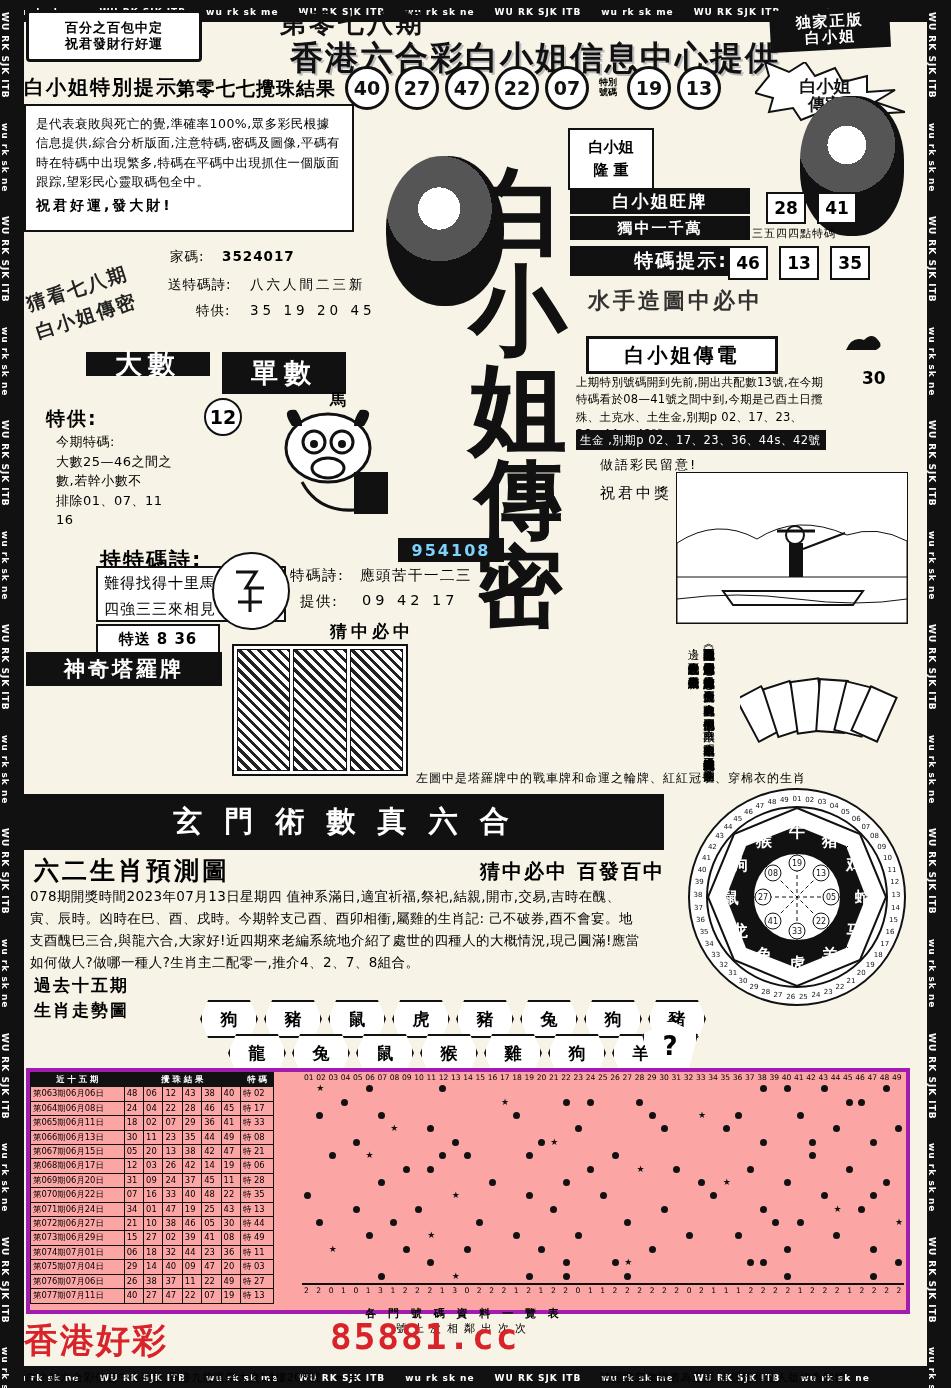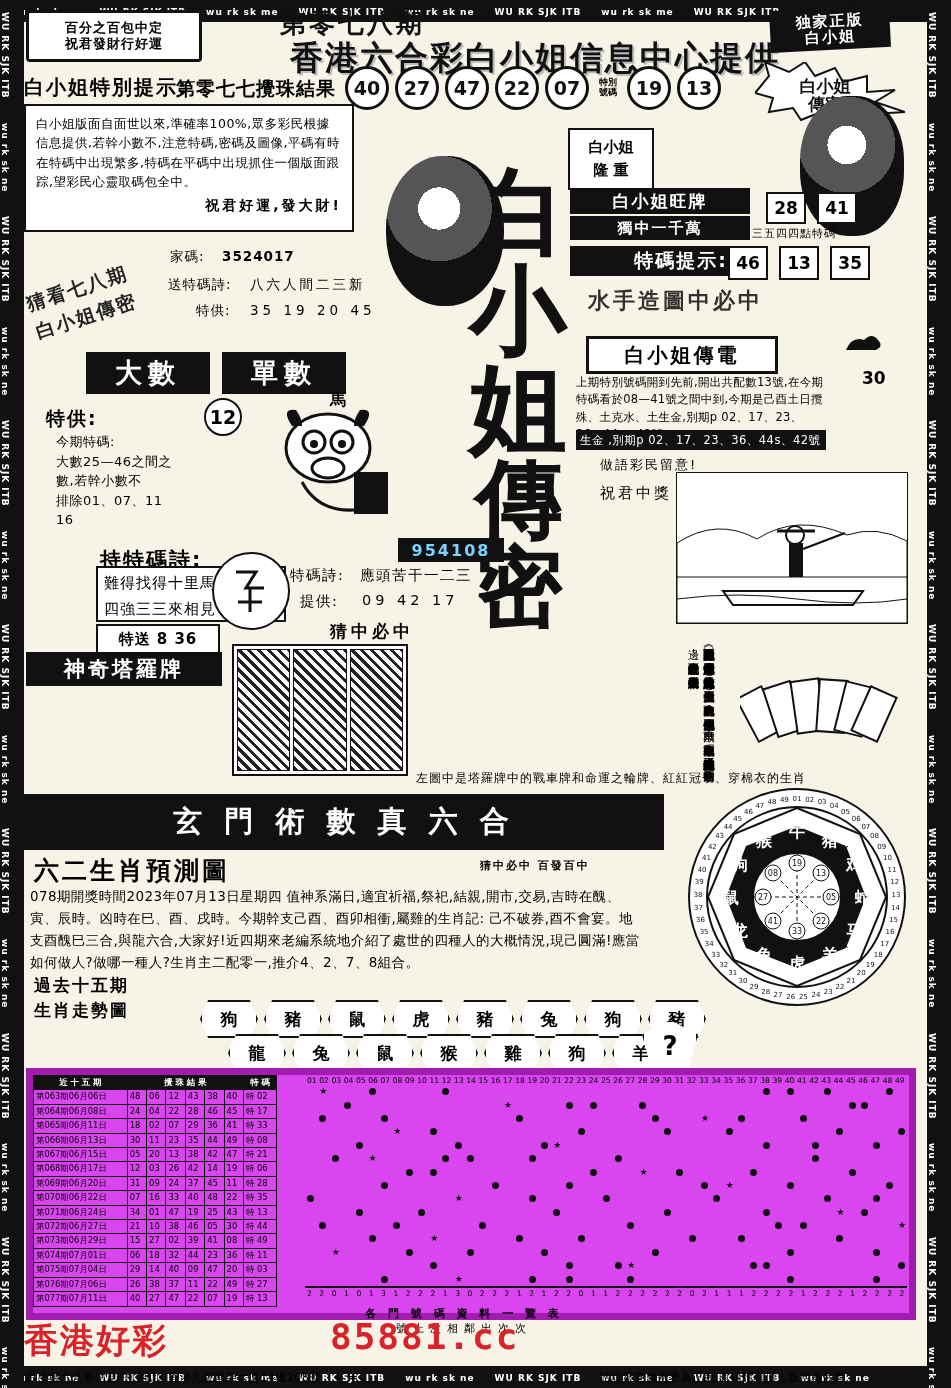--- a/index.html
+++ b/index.html
@@ -34,21 +34,21 @@
      transform:rotate(-3deg);}
   .starburst{position:absolute;left:755px;top:62px;width:150px;height:62px;}
 
   
   .tipbadge{position:absolute;left:26px;top:10px;width:170px;height:46px;border:3px solid #111;border-radius:4px;
      background:#fff;display:flex;flex-direction:column;align-items:center;justify-content:center;line-height:1.25;}
   .tipbadge span{font-size:13px;font-weight:bold;letter-spacing:1px;}
   .tiplabel{position:absolute;left:24px;top:74px;font-size:20px;font-weight:bold;letter-spacing:2px;}
   .tipbox{position:absolute;left:24px;top:104px;width:330px;height:128px;border:2px solid #111;background:#fff;
      padding:8px 10px;box-sizing:border-box;font-size:12.5px;line-height:1.55;letter-spacing:.5px;}
-  .tipbox .wish{text-align:right;font-weight:bold;letter-spacing:3px;margin-top:3px;font-size:14px;}
+  .tipbox .wish{text-align:left;font-weight:bold;letter-spacing:3px;margin-top:3px;font-size:14px;}
 
   
   .drawlabel{position:absolute;left:176px;top:76px;font-size:19px;font-weight:bold;letter-spacing:1px;
      font-family:"DejaVu Serif","Liberation Serif",serif;}
   .balls{position:absolute;left:345px;top:66px;display:flex;align-items:center;gap:6px;}
   .ball{width:38px;height:38px;border-radius:50%;border:3px solid #111;background:#fff;color:#111;
      display:flex;align-items:center;justify-content:center;font-size:19px;font-weight:bold;}
   .specmark{font-size:9px;line-height:1.1;width:26px;text-align:center;font-weight:bold;}
 
   
@@ -103,37 +103,37 @@
   .cdwish{position:absolute;left:600px;top:484px;font-size:15px;letter-spacing:3px;}
   .scene{position:absolute;left:676px;top:472px;width:230px;height:150px;border:1px solid #111;
      background:linear-gradient(#fff 0 60%,#e8e4d6 60% 100%);}
 
   
   .banner{position:absolute;left:24px;top:794px;width:640px;height:56px;background:#111;color:#fff;
      display:flex;align-items:center;justify-content:space-around;font-size:29px;font-weight:bold;letter-spacing:6px;
      font-family:"DejaVu Serif","Liberation Serif",serif;}
   .banner2{position:absolute;left:34px;top:854px;font-size:25px;font-weight:bold;letter-spacing:3px;
      font-family:"DejaVu Serif","Liberation Serif",serif;}
-  .banner3{position:absolute;left:480px;top:858px;font-size:11px;font-weight:bold;letter-spacing:2px;}
+  .banner3{position:absolute;left:480px;top:858px;font-size:20px;font-weight:bold;letter-spacing:2px;}
   .artbody{position:absolute;left:30px;top:886px;width:616px;font-size:13.5px;line-height:1.62;letter-spacing:.4px;}
 
   
   .compass{position:absolute;left:686px;top:786px;width:222px;height:222px;}
 
   
   .zlabel{position:absolute;left:34px;top:973px;font-size:17px;font-weight:bold;line-height:1.45;letter-spacing:2px;}
   .hexrow{position:absolute;display:flex;gap:6px;}
   .hex{width:54px;height:34px;background:#fff;border:2px solid #111;display:flex;align-items:center;justify-content:center;
      font-size:17px;font-weight:bold;clip-path:polygon(14% 0,86% 0,100% 50%,86% 100%,14% 100%,0 50%);}
   .qmark{position:absolute;left:642px;top:1020px;width:52px;height:48px;background:#fff;border:2px solid #111;
      display:flex;align-items:center;justify-content:center;font-size:26px;font-weight:bold;
      clip-path:polygon(50% 0,100% 28%,82% 100%,18% 100%,0 28%);}
 
   
-  .tblwrap{position:absolute;left:26px;top:1068px;width:876px;height:238px;border:7px solid #a21caf;background:#d946ef;}
+  .tblwrap{position:absolute;left:26px;top:1068px;width:876px;height:238px;border:4px solid #a21caf;background:#fca5a5;}
   table.hist{border-collapse:collapse;font-size:8.4px;width:244px;}
   table.hist td,table.hist th{border:1px solid #111;padding:0 2px;height:13.4px;line-height:13.4px;white-space:nowrap;}
   table.hist th{background:#111;color:#fff;font-weight:bold;}
   .gridwrap{position:absolute;left:272px;top:0;width:602px;height:236px;}
   .gridnums{display:flex;font-size:7.6px;justify-content:space-between;padding:1px 2px 0 2px;box-sizing:border-box;}
   .dotrow{display:flex;justify-content:space-between;padding:0 2px;box-sizing:border-box;height:13.4px;align-items:center;}
   .dot{width:7px;height:7px;border-radius:50%;background:#111;}
   .dot.off{background:transparent;}
   .dot.star{background:transparent;color:#111;font-size:9px;line-height:7px;}
 
@@ -205,21 +205,21 @@
       <text x="70" y="48" font-size="17" font-weight="bold" text-anchor="middle" fill="#111" font-family="DejaVu Serif, serif">傳密</text>
     </svg>
   </div>
 
   <div class="tipbadge">
     <span>百分之百包中定</span>
     <span>祝君發財行好運</span>
   </div>
   <div class="tiplabel">白小姐特別提示:</div>
   <div class="tipbox">
-    <div>白小姐版面自面世以來,準確率100%,眾多彩民根據信息提供,若幹小數不,注意特碼,密碼及圖像,平碼有時在特碼中出現繁多,特碼在平碼中出現抓住一個版面跟踪,望彩民心靈取碼包全中。</div>
+    <div>是代表衰敗與死亡的覺,準確率100%,眾多彩民根據信息提供,綜合分析版面,注意特碼,密碼及圖像,平碼有時在特碼中出現繁多,特碼在平碼中出現抓住一個版面跟踪,望彩民心靈取碼包全中。</div>
     <div class="wish">祝君好運,發大財!</div>
   </div>
 
   <div class="drawlabel">第零七七攪珠結果</div>
   <div class="balls" id="balls">
       <span class="ball">40</span>
       <span class="ball">27</span>
       <span class="ball">47</span>
       <span class="ball">22</span>
       <span class="ball">07</span>
@@ -239,21 +239,21 @@
 
   <div class="bigchar" style="left:470px;top:150px;font-size:96px;">白</div>
   <div class="bigchar" style="left:470px;top:248px;font-size:96px;">小</div>
   <div class="bigchar" style="left:470px;top:346px;font-size:96px;">姐</div>
   <div class="bigchar" style="left:476px;top:442px;font-size:86px;">傳</div>
   <div class="bigchar" style="left:476px;top:530px;font-size:86px;">密</div>
 
   <div class="portrait" style="left:386px;top:156px;width:118px;height:150px;border-radius:48%;"></div>
   <div class="portrait" style="left:800px;top:96px;width:104px;height:140px;border-radius:46%;"></div>
 
-  <div class="blkbox" style="left:86px;top:352px;width:124px;height:42px;">大數</div>
+  <div class="blkbox" style="left:86px;top:352px;width:124px;height:24px;">大數</div>
   <div class="blkbox" style="left:222px;top:352px;width:124px;height:42px;">單數</div>
   <div class="numnote" style="left:46px;top:404px;font-size:19px;font-weight:bold;letter-spacing:2px;">特供:</div>
   <div class="circnum" style="left:204px;top:398px;">12</div>
   <div class="numnote" style="left:56px;top:432px;white-space:pre-line;">今期特碼:
 大數25—46之間之
 數,若幹小數不
 排除01、07、11
 16</div>
   <div class="numnote" style="left:330px;top:388px;font-size:16px;font-weight:bold;">馬</div>
 

